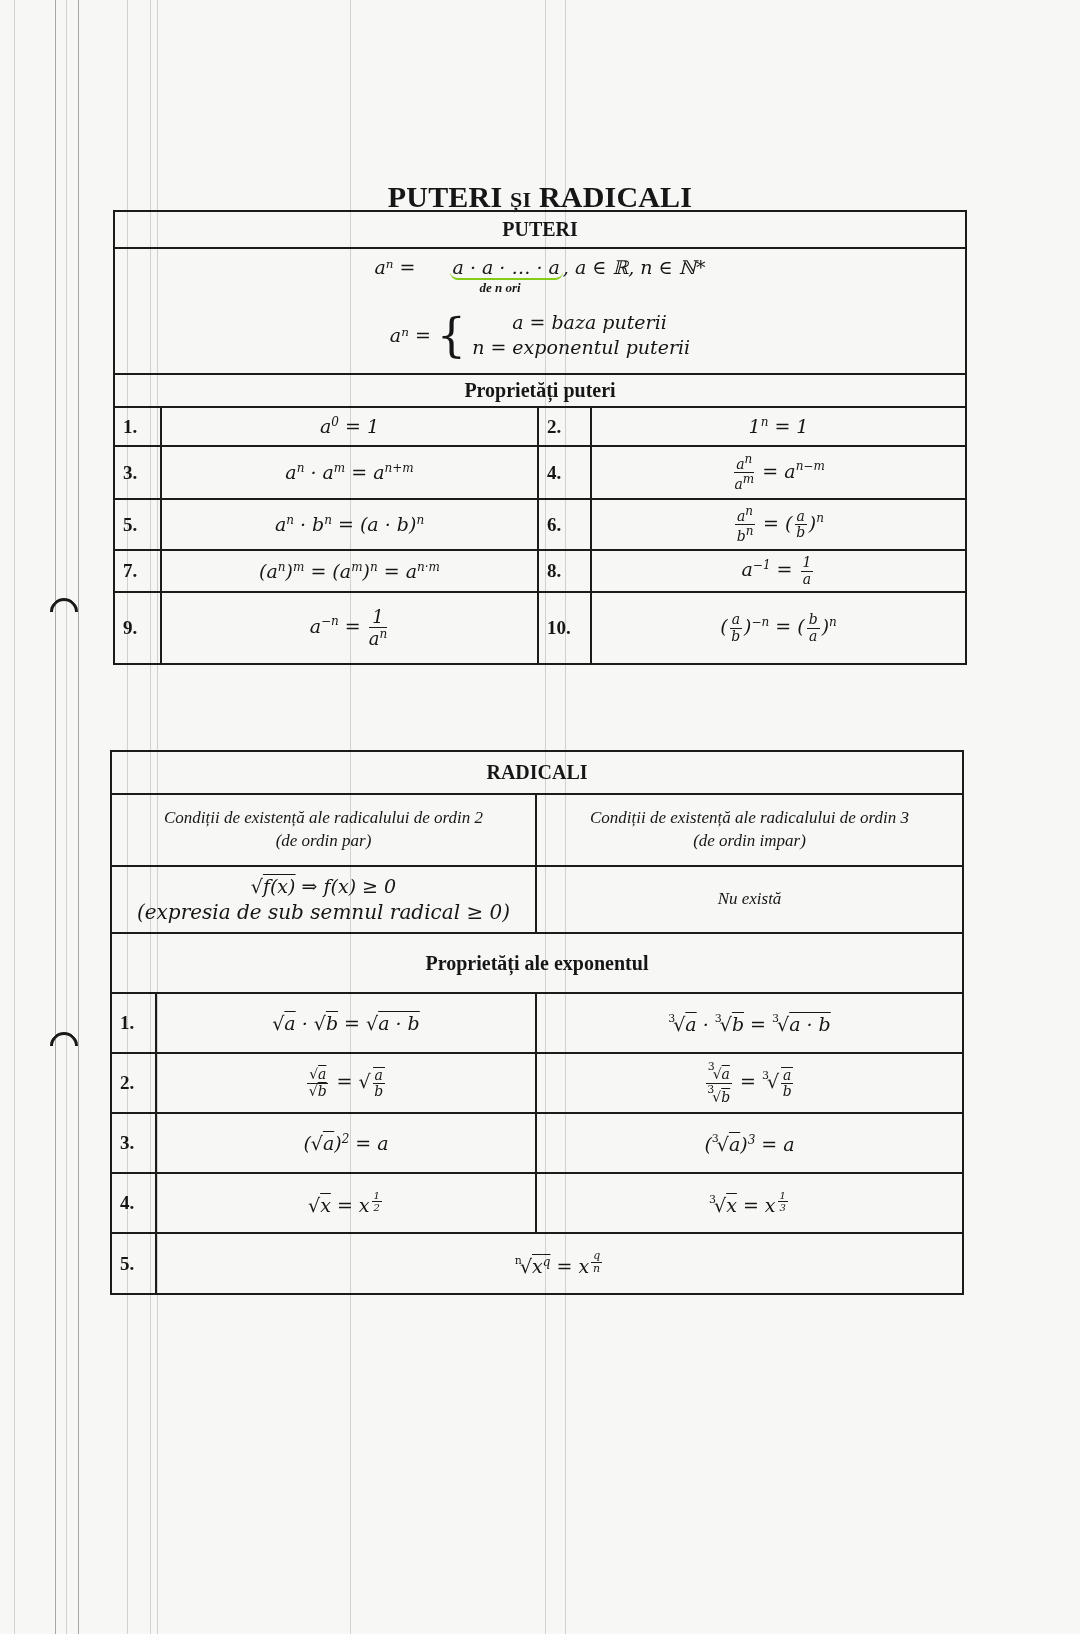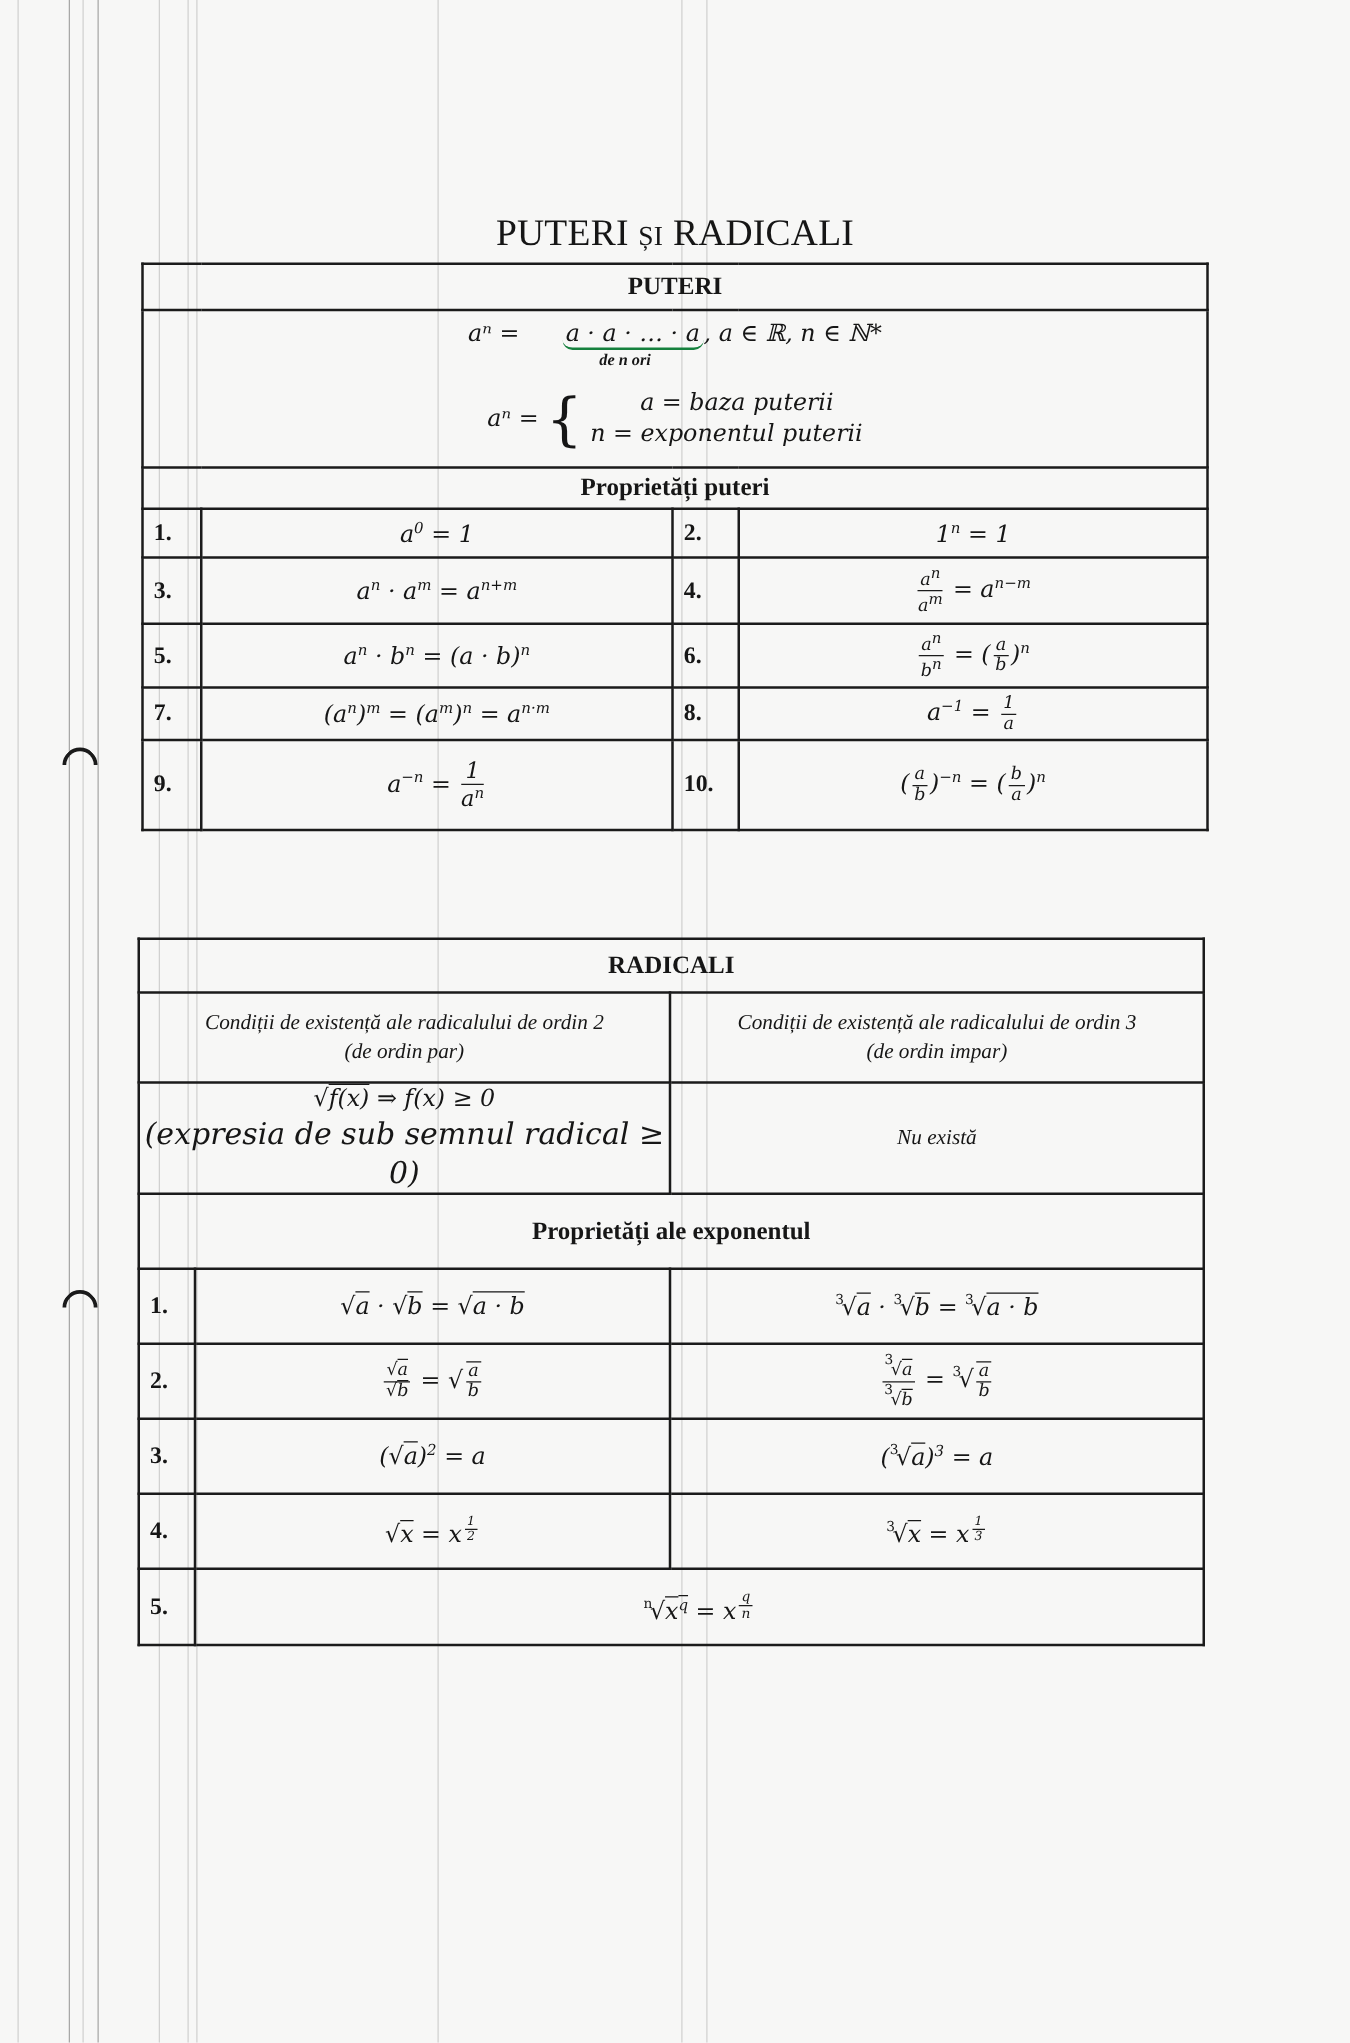--- a/index.html
+++ b/index.html
@@ -9,36 +9,36 @@
     font-family: "Liberation Serif", serif;
     color: #161616;
   }
   
   .scan { position: absolute; top: 0; bottom: 0; width: 1px; background: rgba(40,40,40,0.18); }
   .scan.dark { background: rgba(20,20,20,0.35); }
   .punch { position: absolute; width: 22px; height: 22px; border: 3px solid #1a1a1a;
            border-radius: 50%; border-bottom-color: transparent; border-left-color: transparent;
            transform: rotate(-45deg); }
 
-  .title { position: absolute; left: 0; width: 1080px; top: 170px; text-align: center;
-           font-size: 30px; font-weight: normal; letter-spacing: 0.2px; }
+  .title { position: absolute; left: 0; width: 1080px; top: 180px; text-align: center;
+           font-size: 30px; font-weight: bold; letter-spacing: 0.2px; }
   .title .sc { font-size: 22px; }
 
   table { position: absolute; border-collapse: collapse; table-layout: fixed; }
   td { border: 2px solid #1b1b1b; padding: 0; text-align: center; vertical-align: middle; }
   .hdr { font-weight: bold; font-size: 20px; }
   .num { font-weight: bold; font-size: 19px; text-align: left; padding-left: 8px; }
   .math { font-family: "DejaVu Serif", serif; font-style: italic; font-size: 19px; }
   sup { font-size: 12px; }
   .frac { display: inline-flex; flex-direction: column; vertical-align: middle; text-align: center;
           font-size: 14px; line-height: 1.1; margin: 0 2px; }
   .frac .top { border-bottom: 1.5px solid #1b1b1b; padding: 0 2px; }
   .cond { font-style: italic; font-size: 17px; line-height: 1.35; }
   .def-line { font-family: "DejaVu Serif", serif; font-style: italic; font-size: 19px; }
-  .ubrace { display: inline-block; border-bottom: 2px solid #15803d; border-radius: 0 0 8px 8px; padding: 0 3px; margin-left: 28px; }
+  .ubrace { display: inline-block; border-bottom: 2px solid #84cc16; border-radius: 0 0 8px 8px; padding: 0 3px; margin-left: 28px; }
   .ubrace-note { font-size: 13px; font-weight: bold; font-style: italic; }
   .brace-sys { display: inline-flex; align-items: center; gap: 6px; }
   .brace-sys .brace { font-size: 46px; font-style: normal; font-weight: 200; line-height: 1; }
   .brace-sys .lines { text-align: left; line-height: 1.3; }
   .rad { text-decoration: overline; }
   .idx { font-size: 11px; vertical-align: 9px; margin-right: -2px; font-style: normal; }
 </style>
 </head>
 <body>
 
@@ -161,21 +161,21 @@
       <div>(de ordin par)</div>
     </td>
     <td class="cond">
       <div>Condiții de existență ale radicalului de ordin 3</div>
       <div>(de ordin impar)</div>
     </td>
   </tr>
   <tr style="height:67px">
     <td colspan="2" class="math" style="line-height:1.3">
       <div>√<span class="rad">f(x)</span> ⇒ f(x) ≥ 0</div>
-      <div style="font-size:24px">(expresia de sub semnul radical  ≥ 0)</div>
+      <div style="font-size:20px">(expresia de sub semnul radical  ≥ 0)</div>
     </td>
     <td class="cond">Nu există</td>
   </tr>
   <tr style="height:60px">
     <td colspan="3" class="hdr">Proprietăți ale exponentul</td>
   </tr>
   <tr style="height:60px">
     <td class="num">1.</td>
     <td class="math">√<span class="rad">a</span> · √<span class="rad">b</span> = √<span class="rad">a · b</span></td>
     <td class="math"><span class="idx">3</span>√<span class="rad">a</span> · <span class="idx">3</span>√<span class="rad">b</span> = <span class="idx">3</span>√<span class="rad">a · b</span></td>

